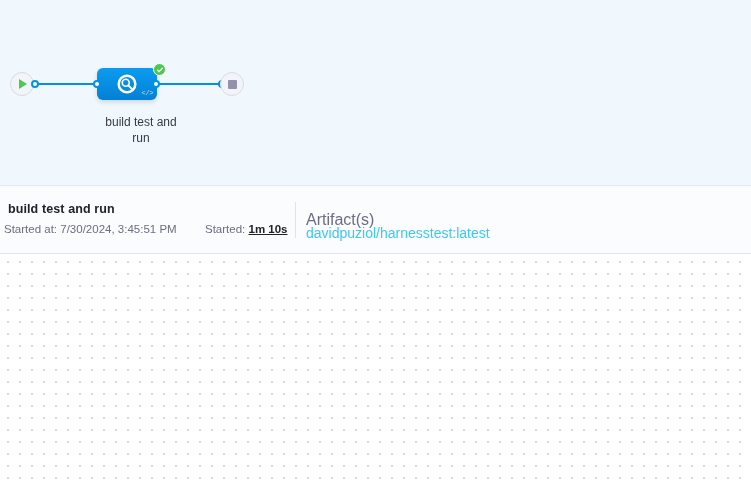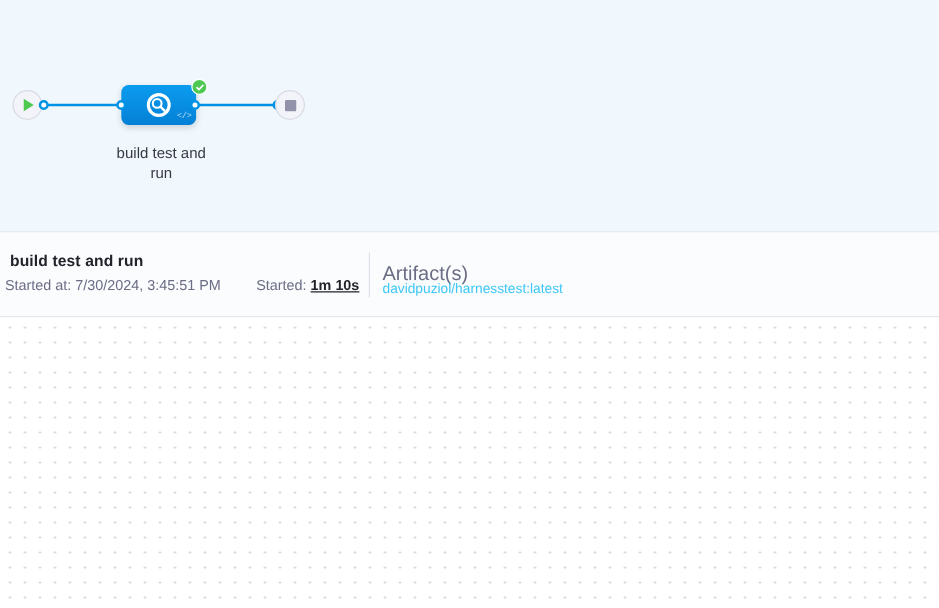--- a/index.html
+++ b/index.html
@@ -78,21 +78,21 @@
     position: absolute;
     left: 306px;
     top: 25px;
     font-size: 16px;
     color: #6b6d85;
   }
   .artifact-link {
     position: absolute;
     left: 306px;
     top: 39px;
-    font-size: 11px;
+    font-size: 14px;
     color: #3dc7f6;
     text-decoration: none;
     cursor: pointer;
   }
 
   
   .step-canvas {
     position: relative;
     width: 751px;
     height: 232px;
@@ -220,21 +220,21 @@
     <span class="code-glyph">&lt;/&gt;</span>
   </div>
   <div class="status-badge" style="left:153px; top:63px;">
     <svg width="8" height="8" viewBox="0 0 12 12">
       <path d="M2.4 6.2 L4.7 8.5 L9.5 3.4" fill="none" stroke="#ffffff" stroke-width="2" stroke-linecap="round" stroke-linejoin="round"></path>
     </svg>
   </div>
   <div class="port" style="left:93px; top:80px;"></div>
   <div class="port" style="left:152px; top:80px;"></div>
 
-  <div class="node-label stage-label" style="left:69px; top:114px; width:120px;">build test and
+  <div class="node-label stage-label" style="left:81px; top:114px; width:120px;">build test and
 run</div>
 
   <div class="port" style="left:218px; top:80px;"></div>
   <div class="terminal-node" style="left:220px; top:72px;">
     <div class="stop-sq"></div>
   </div>
 </div>
 
 <div class="info-bar">
   <div class="info-title">build test and run</div>

